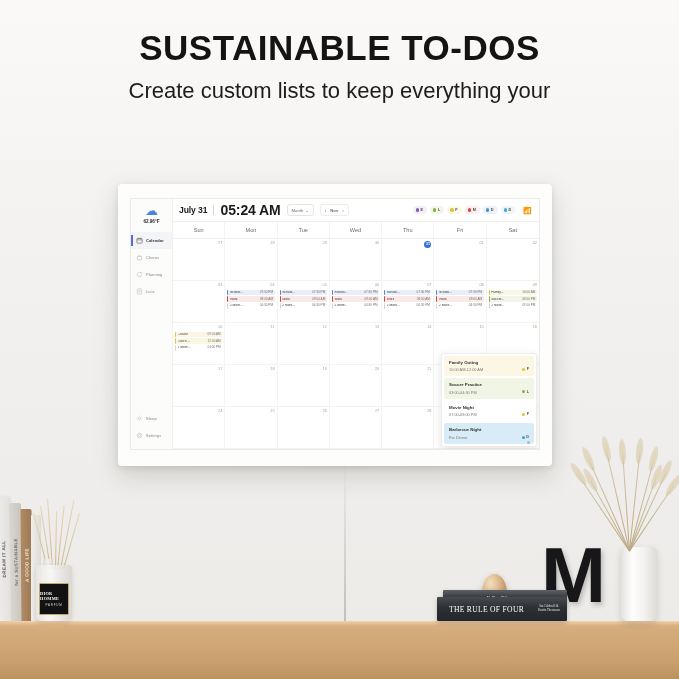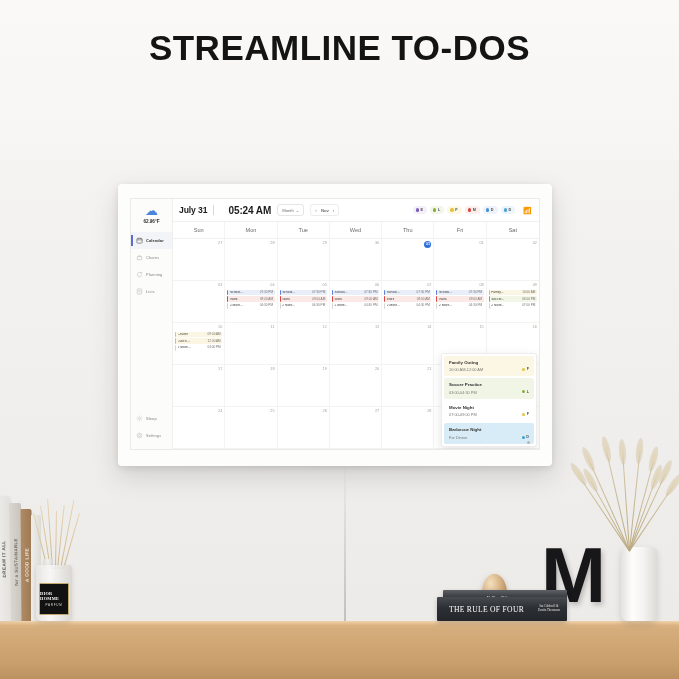--- a/index.html
+++ b/index.html
@@ -63,22 +63,22 @@
   
   .main { flex: 1; display: flex; flex-direction: column; min-width: 0;
     position: relative; }
 
   
   .topbar { height: 23px; flex: 0 0 23px; display: flex; align-items: center;
     gap: 6px; padding: 0 7px 0 6px; border-bottom: 1px solid #f1f0ee; }
   .tb-date { font-size: 8.6px; font-weight: 700; color: #1b1b1b;
     letter-spacing: -.1px; white-space: nowrap; }
   .tb-div { width: 1px; height: 10px; background: #d9d7d4; }
-  .tb-time { font-size: 10px; font-weight: 700; color: #1b1b1b;
-    letter-spacing: -.1px; white-space: nowrap; margin-left: 8px; }
+  .tb-time { font-size: 14px; font-weight: 700; color: #1b1b1b;
+    letter-spacing: -.1px; white-space: nowrap; }
   .tb-select { display: flex; align-items: center; gap: 2px; font-size: 4.2px;
     color: #6f6d69; background: #fff; border: 1px solid #e7e5e2;
     border-radius: 3px; padding: 2.5px 4px; white-space: nowrap; }
   .tb-nav { display: flex; align-items: center; gap: 4px; background: #fff;
     border: 1px solid #ececea; border-radius: 3px; padding: 2.5px 4px; }
   .tb-nav-arrow { font-size: 4.6px; color: #8a8884; }
   .tb-nav-label { font-size: 4.2px; color: #6f6d69; font-weight: 600; }
   .chips { display: flex; align-items: center; gap: 3px; margin-left: auto; }
   .chip { display: flex; align-items: center; gap: 1.6px; border-radius: 7px;
     padding: 2.2px 4px 2.2px 3px; }
@@ -200,23 +200,23 @@
     border-radius: 50%; }
 
   
   .frame-shadow { position: absolute; left: 132px; top: 300px; width: 406px; height: 10px;
     background: radial-gradient(ellipse at 50% 0%, rgba(120,117,112,.16), rgba(120,117,112,0) 72%); }
 </style>
 </head>
 <body>
 
 <div class="promo">
-  <div class="promo-title">STREAMLINE TO-DOS</div>
+  <div class="promo-title">SUSTAINABLE TO-DOS</div>
   <div class="promo-sub">
-    <br>
+    <span>Create custom lists to keep everything your</span><br>
   </div>
 </div>
 
 <div class="scene">
   <div class="wall-seam"></div>
   <div class="frame-shadow"></div>
 
   <div class="frame">
     <div class="frame-inner">
       <div class="app">

